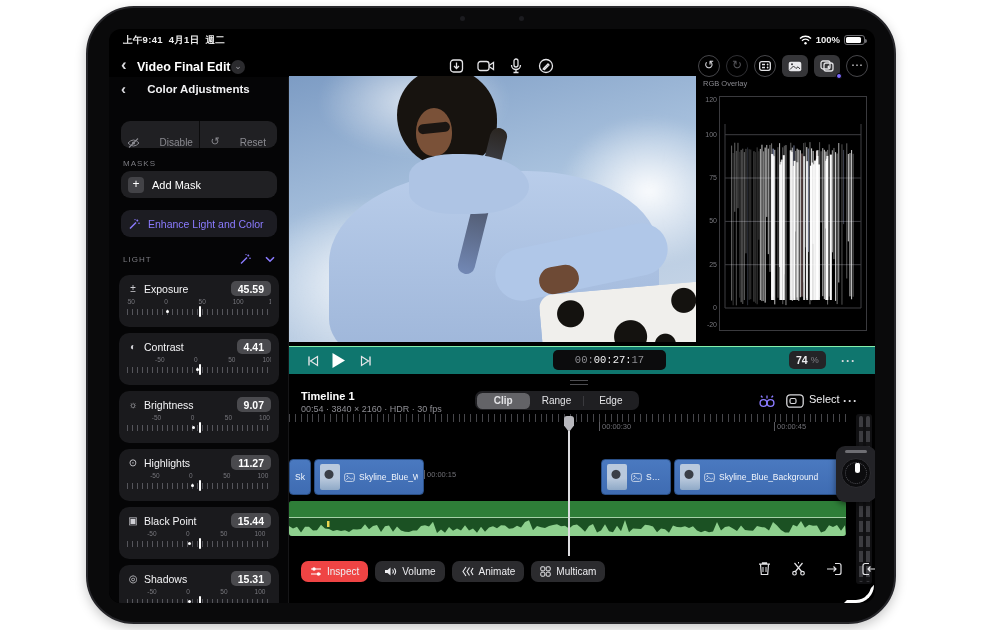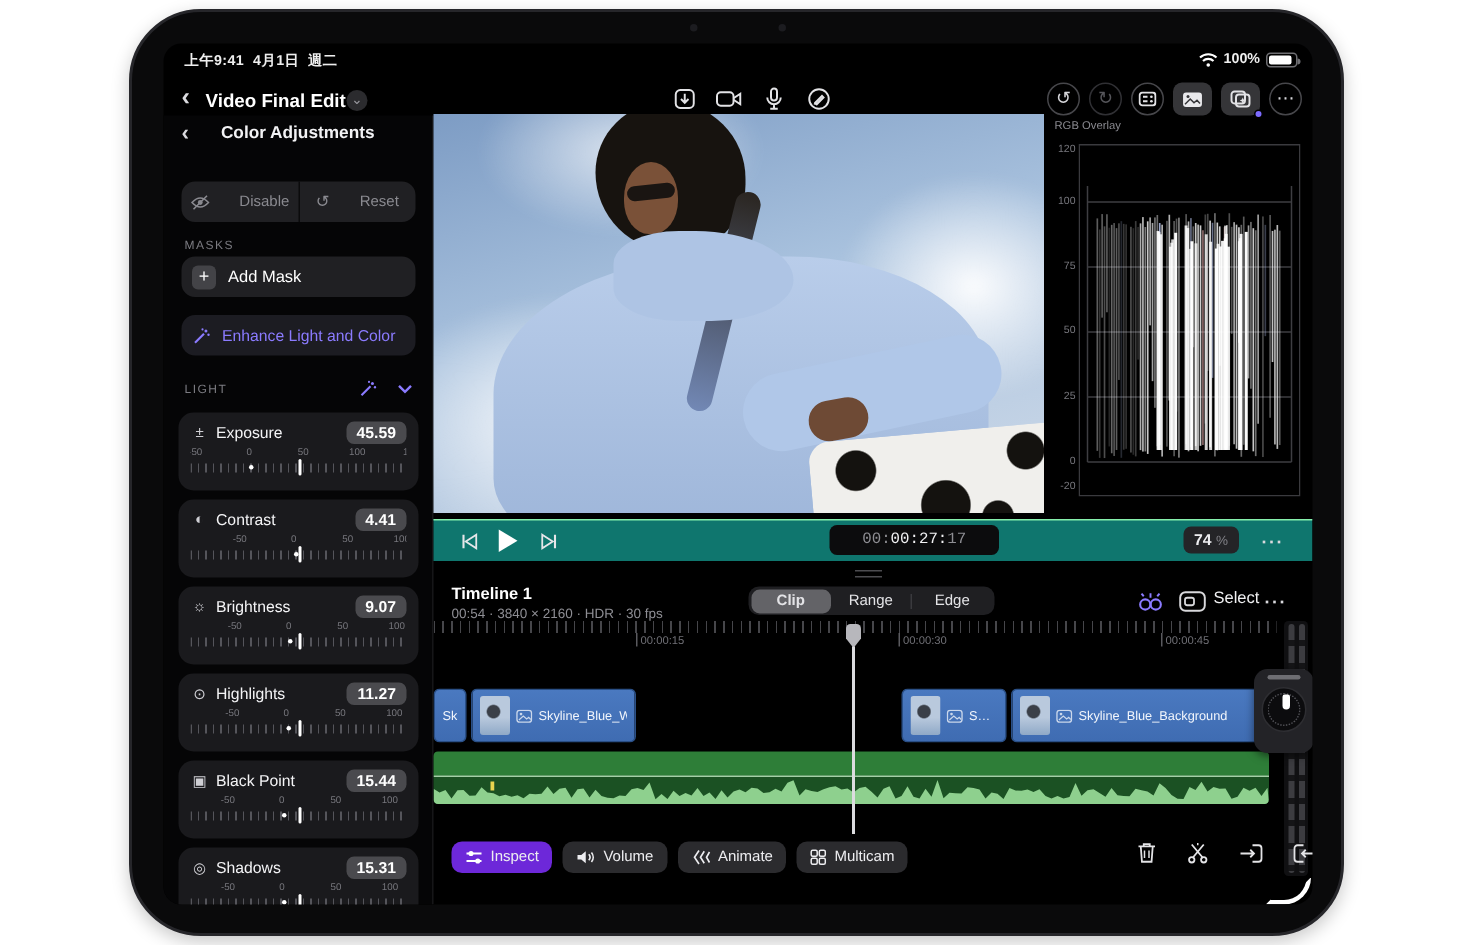--- a/index.html
+++ b/index.html
@@ -32,21 +32,21 @@
   .circ-btn.dim { color: #55555a; border-color: #303034; }
   .tile-btn { width: 26px; height: 22px; border-radius: 6px; background: #353538; display: flex; align-items: center; justify-content: center; position: relative; }
   .badge-dot { position: absolute; right: -2px; bottom: -2px; width: 6px; height: 6px; border-radius: 50%; background: #7d6bfe; border: 1.5px solid #000; }
 
   
   .sidebar { left: 0; top: 48px; width: 180px; height: 526px; background: #050506; border-right: 1px solid #161618; }
   .sb-head { position: absolute; left: 0; top: 6px; width: 100%; text-align: center; font-size: 11.5px; font-weight: bold; }
   .sb-back { position: absolute; left: 12px; top: 3px; font-size: 15px; color: #dadade; font-weight: bold; }
   .pill-group { position: absolute; left: 12px; top: 44px; width: 156px; height: 27px; background: #202023;
                 border-radius: 9px; display: flex; }
-  .pill-half { flex: 1; display: flex; align-items: center; justify-content: center; gap: 20px; color: #8a8a90; font-size: 10px; }
+  .pill-half { flex: 1; display: flex; align-items: flex-end; justify-content: center; gap: 20px; color: #8a8a90; font-size: 10px; }
   .pill-half + .pill-half { border-left: 1px solid #0b0b0c; }
   .sec-label { font-size: 8px; color: #7c7c82; letter-spacing: 1px; font-weight: normal; }
   .row-btn { position: absolute; left: 12px; width: 156px; height: 27px; background: #202023; border-radius: 9px;
              display: flex; align-items: center; padding: 0 7px; gap: 8px; }
   .plus-box { width: 16px; height: 16px; background: #434347; border-radius: 4px; color: #fff; font-size: 12px;
               text-align: center; line-height: 15px; }
   .add-mask-lab { font-size: 11px; color: #fff; }
   .enhance-lab { font-size: 10.5px; color: #8b7bff; }
   .light-row { position: absolute; left: 14px; top: 176px; width: 152px; display: flex; align-items: center; }
   .light-row .sec-label { flex: 1; }
@@ -80,21 +80,21 @@
   .zoom-pill { position: absolute; left: 500px; top: 4px; height: 18px; padding: 0 7px; background: #242427; border-radius: 5px;
                display: flex; align-items: center; gap: 3px; }
   .zoom-val { font-size: 10.5px; font-weight: bold; color: #ededf0; }
   .zoom-unit { font-size: 9px; color: #818187; }
   .dots { color: #d9d9dd; font-size: 12px; font-weight: bold; letter-spacing: 1px; }
 
   
   .drag-handle { left: 461px; top: 351px; width: 18px; height: 5px; border-top: 1.5px solid #4c4c50; border-bottom: 1.5px solid #4c4c50; }
   .tl-title { left: 192px; top: 361px; font-size: 11px; font-weight: bold; color: #fff; }
   .tl-meta { left: 192px; top: 375px; font-size: 9px; color: #8e8e94; }
-  .segmented { left: 390px; top: 362px; width: 164px; height: 19px; background: #1f1f22; border-radius: 7px; display: flex; padding: 1.5px; }
+  .segmented { left: 366px; top: 362px; width: 164px; height: 19px; background: #1f1f22; border-radius: 7px; display: flex; padding: 1.5px; }
   .seg { flex: 1; font-size: 10px; color: #e3e3e6; display: flex; align-items: center; justify-content: center; border-radius: 5.5px; }
   .seg.sel { background: #636367; font-weight: bold; }
   .seg-div { width: 1px; background: #3a3a3e; margin: 3px 0; }
   .select-lab { left: 700px; top: 364px; font-size: 11px; color: #f0f0f2; }
   .tl-ruler { left: 180px; top: 385px; width: 562px; height: 8px;
               background: repeating-linear-gradient(90deg, #46464a 0 1px, transparent 1px 5.85px); }
   .ruler-lab { position: absolute; top: 393px; font-size: 7.5px; color: #6f6f75; border-left: 1px solid #5a5a5f; padding-left: 2px; line-height: 9px; }
   .playhead-h { left: 455px; top: 387px; width: 10px; height: 16px; background: #b7b7bc; border-radius: 3px;
                 clip-path: polygon(0 0,100% 0,100% 60%,50% 100%,0 60%); }
   .playhead-line { left: 459px; top: 402px; width: 1.5px; height: 125px; background: #dcdcdf; }
@@ -124,21 +124,21 @@
   .jog { left: 727px; top: 417px; width: 40px; height: 56px; background: #232327; border-radius: 9px; box-shadow: 0 2px 6px rgba(0,0,0,.5); }
   .jog-bar { position: absolute; left: 9px; top: 4px; width: 22px; height: 3px; border-radius: 2px; background: #6e6e73; }
   .dial { position: absolute; left: 5px; top: 12px; width: 30px; height: 30px; border-radius: 50%; background: #0c0c0e; border: 1px solid #2e2e32; }
   .dial-ring { position: absolute; inset: 3px; border: 1.5px dotted #515156; border-radius: 50%; }
   .dial-ptr { position: absolute; left: 12.5px; top: 4px; width: 5px; height: 10px; background: #fff; border-radius: 2.5px 2.5px 4px 4px; }
 
   
   .tool-row { left: 192px; top: 532px; display: flex; gap: 7px; }
   .tbtn { height: 21px; padding: 0 9px; border-radius: 7px; background: #2b2b2e; color: #ededf0; font-size: 10px;
           display: flex; align-items: center; gap: 5px; border: none; font-family: inherit; }
-  .tbtn.active { background: #6d28d9; }
+  .tbtn.active { background: #ef4444; }
   .br-icons { left: 649px; top: 532px; display: flex; gap: 20px; align-items: center; }
   .corner-arc { left: 735px; top: 556px; width: 30px; height: 18px; border: 3px solid transparent;
                 border-bottom-color: #fff; border-right-color: #fff; border-radius: 0 0 22px 0; }
   svg.ic { display: block; }
 </style>
 </head>
 <body>
 
 <div class="stage">
 <div class="device">
@@ -557,21 +557,21 @@
     </svg>
     <svg class="ic abs" style="left:677px;top:365px" width="18" height="14" viewBox="0 0 18 14">
       <rect x="0.8" y="0.8" width="16.4" height="12.4" rx="3.5" stroke="#d8d8db" stroke-width="1.3" fill="none"></rect>
       <rect x="4" y="4.5" width="6" height="5" rx="1.5" stroke="#d8d8db" stroke-width="1.2" fill="none"></rect>
     </svg>
     <div class="abs select-lab">Select</div>
     <div class="abs dots" style="left:734px;top:365px">···</div>
 
     <div class="abs tl-ruler"></div>
     <div id="ruler-labels">
-          <span class="abs ruler-lab" style="left: 315px;">00:00:15</span>
+          <span class="abs ruler-lab" style="left: 315px; margin-top: 48px;">00:00:15</span>
           <span class="abs ruler-lab" style="left: 490px;">00:00:30</span>
           <span class="abs ruler-lab" style="left: 665px;">00:00:45</span>
         </div>
 
     <div class="abs clips" id="clips">
   <div class="clip" style="left: 0px; width: 22px;">
 
     <span class="clip-label">Sk…</span>
   </div>
 

